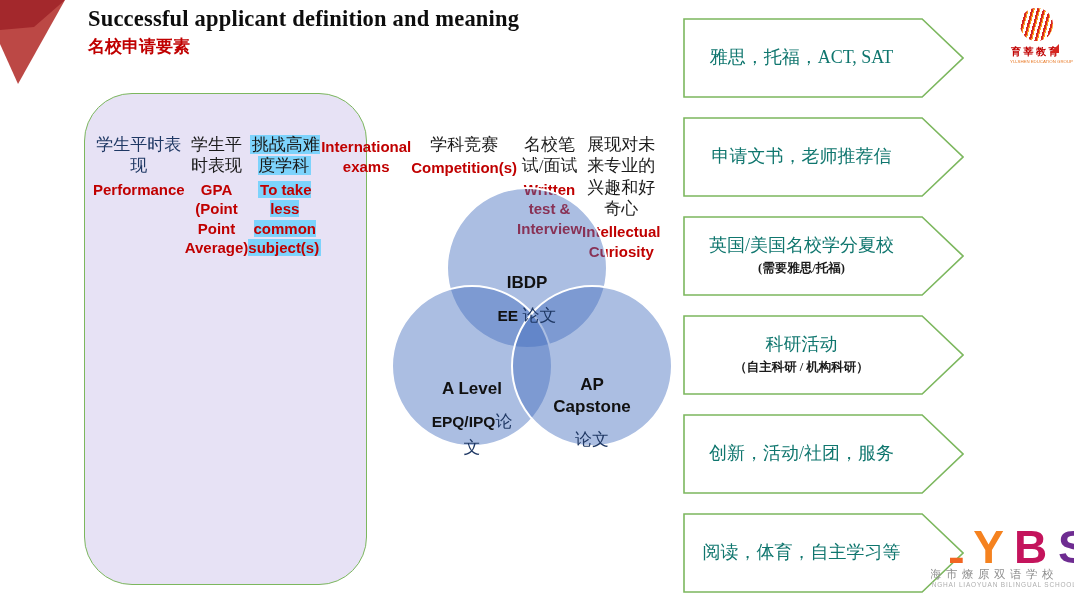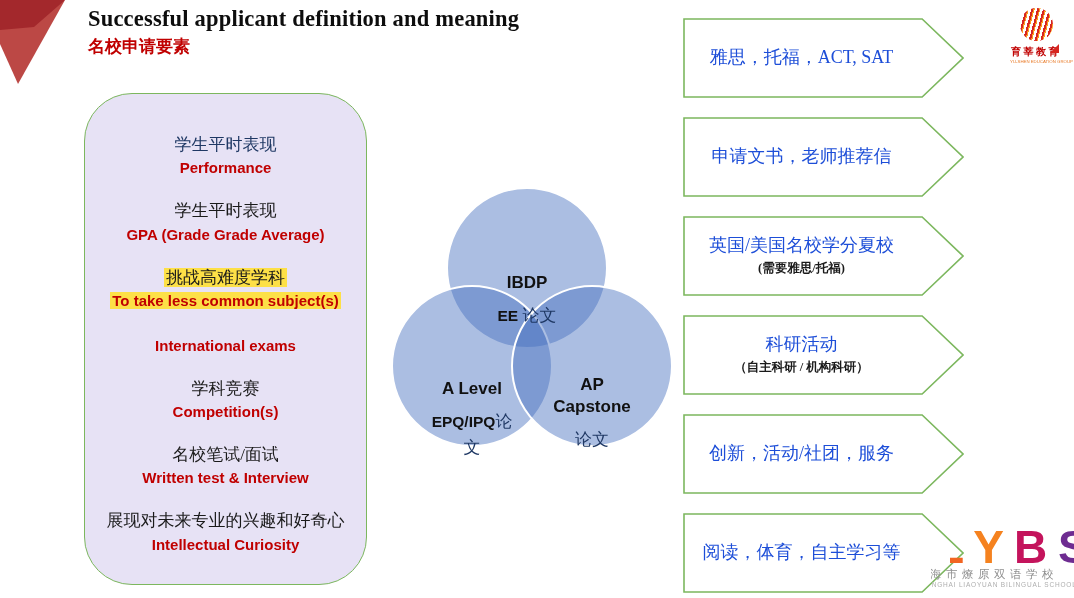--- a/index.html
+++ b/index.html
@@ -11,28 +11,28 @@
   .corner { position:absolute; left:0; top:0; z-index:1; }
 
   
   .titleblock { position:absolute; left:88px; top:6px; z-index:2; }
   .title { font-size:22.5px; font-weight:700; color:#0d0d0d; letter-spacing:0.2px; }
   .subtitle { font-size:17px; font-weight:700; color:#c00000; margin-top:3px; }
 
   
   .leftbox { position:absolute; left:84px; top:93px; width:283px; height:492px;
              background:#e7e2f5; border:1.5px solid #7cb75e; border-radius:48px;
-             display:flex; flex-direction:column; justify-content:space-between;
+             display:flex; flex-direction:row; justify-content:space-between;
              padding:40px 8px 30px; z-index:2; }
   .crit { text-align:center; }
   .crit .zh { font-size:17px; color:#1a1a1a; line-height:1.25; }
   .crit .zh.blue { color:#1f3864; }
   .crit .en { font-family:"Liberation Sans", sans-serif; font-weight:700;
               font-size:15px; color:#c00000; line-height:1.3; margin-top:3px; }
-  .crit .t.hl { background:#fde047; padding:0 2px; }
+  .crit .t.hl { background:#7dd3fc; padding:0 2px; }
 
   
   .vcircle { position:absolute; width:162px; height:162px; border-radius:50%;
              background:rgba(68,110,190,0.45); border:2px solid #fff; z-index:2; }
   .vc-top { left:446px; top:187px; }
   .vc-left { left:391px; top:285px; }
   .vc-right { left:511px; top:285px; }
   .vl { position:absolute; z-index:3; text-align:center;
         font-family:"Liberation Sans", sans-serif; }
   .vl-top { left:457px; top:224px; width:140px; }
@@ -43,21 +43,21 @@
   .vl .en { font-weight:700; font-size:15.5px; color:#111; white-space:nowrap; }
   .vl .zh { font-family:"Liberation Serif", serif; font-size:17px; color:#1f3864; }
 
   
   .arrows { position:absolute; left:683px; top:18px; width:281px; height:575px;
             display:flex; flex-direction:column; justify-content:space-between; z-index:4; }
   .arrow { position:relative; width:281px; height:80px; }
   .arrow svg { position:absolute; inset:0; width:100%; height:100%; }
   .atext { position:absolute; inset:0; padding-right:44px; display:flex;
            flex-direction:column; align-items:center; justify-content:center; }
-  .amain { font-size:18px; color:#1d4ed8; line-height:1.2; white-space:nowrap; }
+  .amain { font-size:18px; color:#0f766e; line-height:1.2; white-space:nowrap; }
   .asub { font-size:12.5px; font-weight:600; color:#1a1a1a; margin-top:3px; white-space:nowrap; }
   .asub:empty { display:none; }
 
   
   .yuxin { position:absolute; left:1000px; top:8px; width:72px; text-align:center; z-index:2; }
   .globe { position:relative; width:33px; height:33px; margin:0 auto; border-radius:50%;
            background:repeating-linear-gradient(105deg,#d72620 0 2px,#fb9b1e 2px 3.2px,#ffffff 3.2px 5.6px); }
   .globe-tri { position:absolute; left:50px; top:36px; width:9px; height:9px;
                background:#d72620; clip-path:polygon(100% 0,100% 100%,0 100%); }
   .yname { margin-top:4px; font-weight:700; font-size:10px; color:#c00000; letter-spacing:2.5px; white-space:nowrap; }
@@ -98,21 +98,21 @@
 
   <div class="leftbox">
 
       <div class="crit">
         <div class="zh blue"><span class="t">学生平时表现</span></div>
         <div class="en"><span class="t">Performance</span></div>
       </div>
 
       <div class="crit">
         <div class="zh"><span class="t">学生平时表现</span></div>
-        <div class="en"><span class="t">GPA (Grade Grade Average)</span></div>
+        <div class="en"><span class="t">GPA (Point Point Average)</span></div>
       </div>
 
       <div class="crit">
         <div class="zh"><span class="t hl">挑战高难度学科</span></div>
         <div class="en"><span class="t hl">To take less common subject(s)</span></div>
       </div>
 
       <div class="crit">
         <div class="en"><span class="t">International exams</span></div>
       </div>

